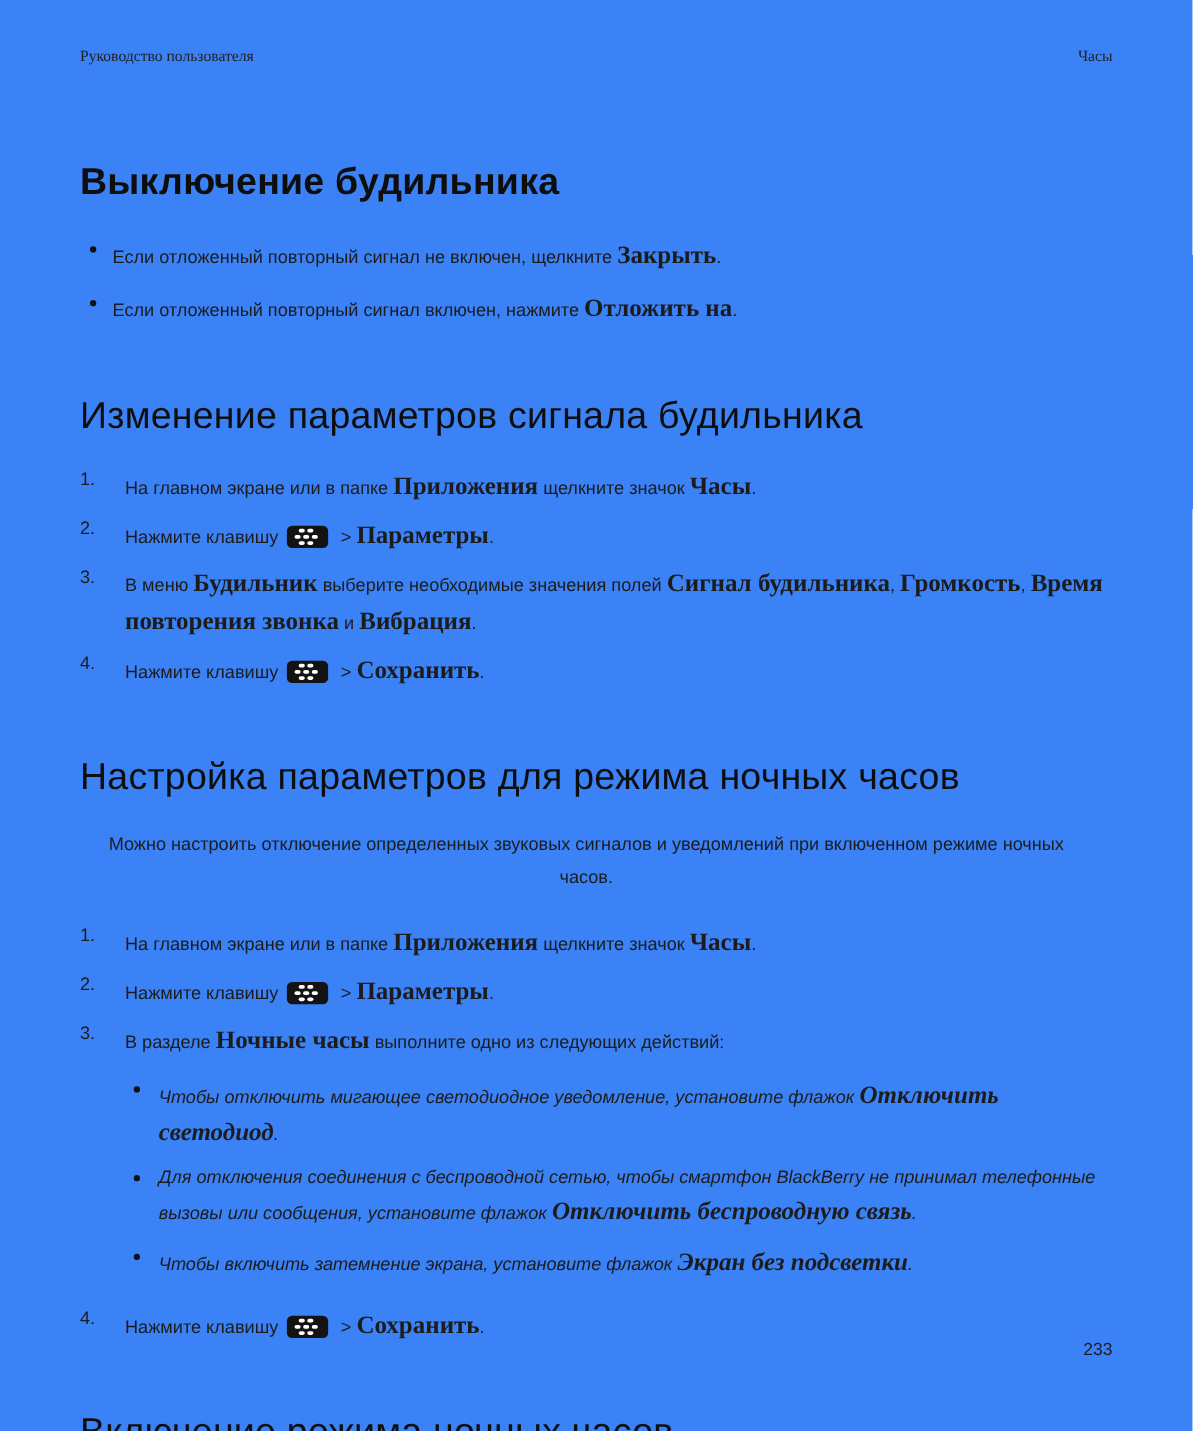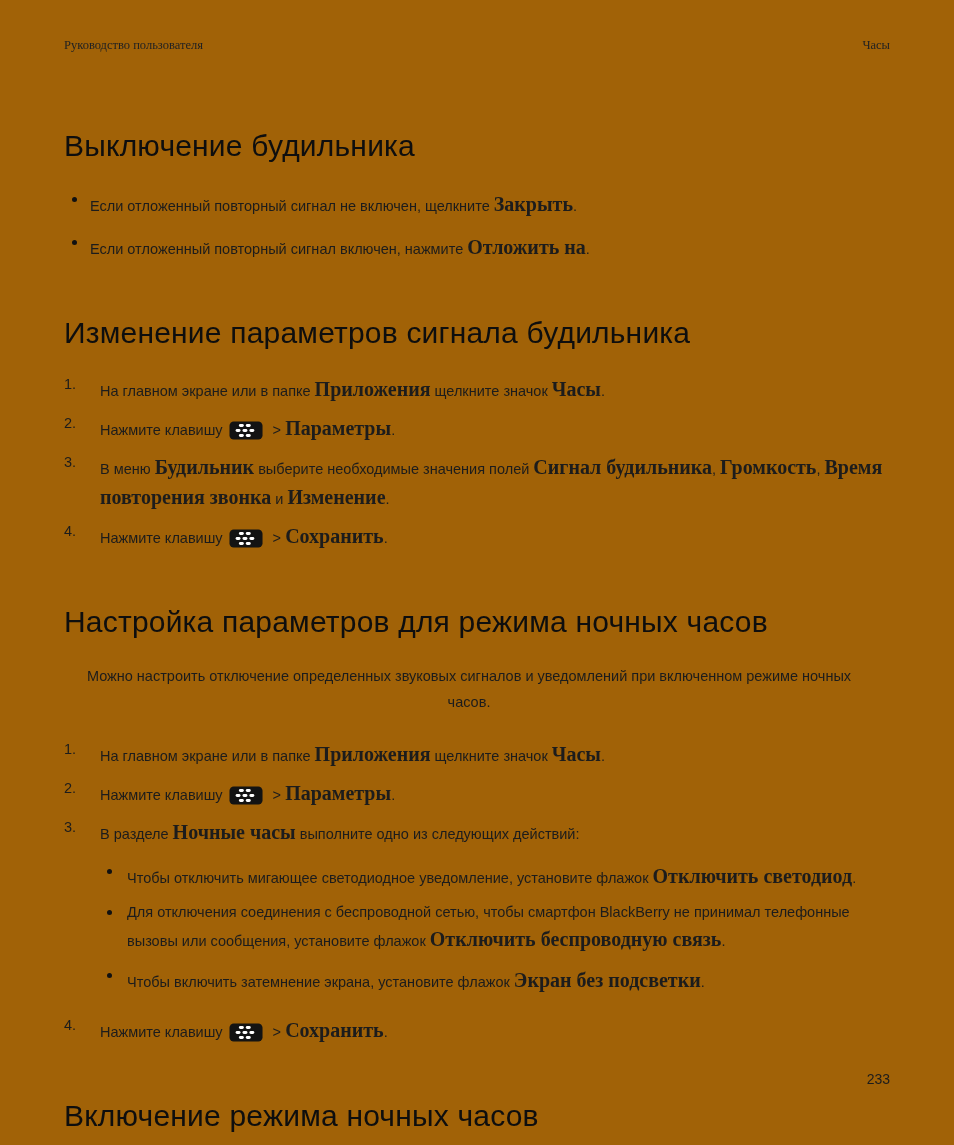--- a/index.html
+++ b/index.html
@@ -1,34 +1,34 @@
 <!DOCTYPE html>
 <html><head>
 <meta charset="utf-8">
 <style>
   * { margin:0; padding:0; box-sizing:border-box; }
   html,body { background:#ffffff; }
   .page {
-    width:954px; height:1145px; position:relative; background:#a16207;
+    width:954px; height:1145px; position:relative; background:#3b82f6;
     padding:38px 64px 0 64px;
     font-family:"Liberation Sans", sans-serif;
     color:#1c1c1c;
     overflow:hidden;
   }
   .header {
     display:flex; justify-content:space-between; align-items:baseline;
     font-family:"Liberation Serif", serif;
     font-size:12.5px; color:#222;
   }
   h1 {
     font-family:"Liberation Sans", sans-serif;
     font-weight:400; font-size:30px; color:#0e0e0e;
     margin:54px 0 24px 0; letter-spacing:0.2px;
   }
-  h1.first { margin-top:76px; }
+  h1.first { margin-top:76px;font-weight:bold; }
   .intro {
     font-size:14.5px; line-height:1.8; max-width:810px; margin:0 0 24px 0;text-align:center;
   }
   
   .bullets { list-style:none; margin:26px 0 0 0; }
   .bullets li {
     position:relative; padding-left:26px; margin-bottom:13px;
     font-size:14.5px; line-height:1.5;
   }
   .bullets li::before {
@@ -37,21 +37,21 @@
   }
   
   .steps { margin:0 0 6px 0; }
   .step { display:flex; margin-bottom:9px; font-size:14.5px; line-height:1.5; }
   .step-num { width:36px; flex:none; }
   .step-body { flex:1; max-width:790px; }
   
   .sub-bullets { list-style:none; margin:14px 0 6px 0; }
   .sub-bullets li {
     position:relative; padding-left:27px; margin-bottom:11px;
-    font-size:14.5px; line-height:1.5;
+    font-size:14.5px; line-height:1.5;font-style:italic;
   }
   .sub-bullets li::before {
     content:""; position:absolute; left:7px; top:8px;
     width:5px; height:5px; border-radius:50%; background:#111;
   }
   b.term { font-family:"Liberation Serif", serif; font-weight:700; font-size:20px; }
   .bbkey { width:34px; height:19px; vertical-align:-5px; margin:0 6px 0 6px; }
   .footer {
     position:absolute; right:64px; bottom:58px;
     font-size:14px; color:#1c1c1c;
@@ -92,21 +92,21 @@
               <rect x="14.3" y="8.45" width="5.2" height="3.1" rx="1.55"></rect>
               <rect x="21.6" y="8.45" width="5.2" height="3.1" rx="1.55"></rect>
               <rect x="10.5" y="13.7" width="5.2" height="3.1" rx="1.55"></rect>
               <rect x="17.8" y="13.7" width="5.2" height="3.1" rx="1.55"></rect>
             </g>
           </svg><span> &gt; </span><b class="term">Параметры</b><span>.</span></span>
     </div>
 
     <div class="step">
       <span class="step-num">3.</span>
-      <span class="step-body"><span>В меню </span><b class="term">Будильник</b><span> выберите необходимые значения полей </span><b class="term">Сигнал будильника</b><span>, </span><b class="term">Громкость</b><span>, </span><b class="term">Время повторения звонка</b><span> и </span><b class="term">Изменение</b><span>.</span></span>
+      <span class="step-body"><span>В меню </span><b class="term">Будильник</b><span> выберите необходимые значения полей </span><b class="term">Сигнал будильника</b><span>, </span><b class="term">Громкость</b><span>, </span><b class="term">Время повторения звонка</b><span> и </span><b class="term">Вибрация</b><span>.</span></span>
     </div>
 
     <div class="step">
       <span class="step-num">4.</span>
       <span class="step-body"><span>Нажмите клавишу</span><svg class="bbkey" viewBox="0 0 36 20" aria-hidden="true">
             <rect x="0.5" y="0.5" width="35" height="19" rx="4.5" fill="#131313"></rect>
             <g fill="#ffffff">
               <rect x="10.5" y="3.2" width="5.2" height="3.1" rx="1.55"></rect>
               <rect x="17.8" y="3.2" width="5.2" height="3.1" rx="1.55"></rect>
               <rect x="7" y="8.45" width="5.2" height="3.1" rx="1.55"></rect>

